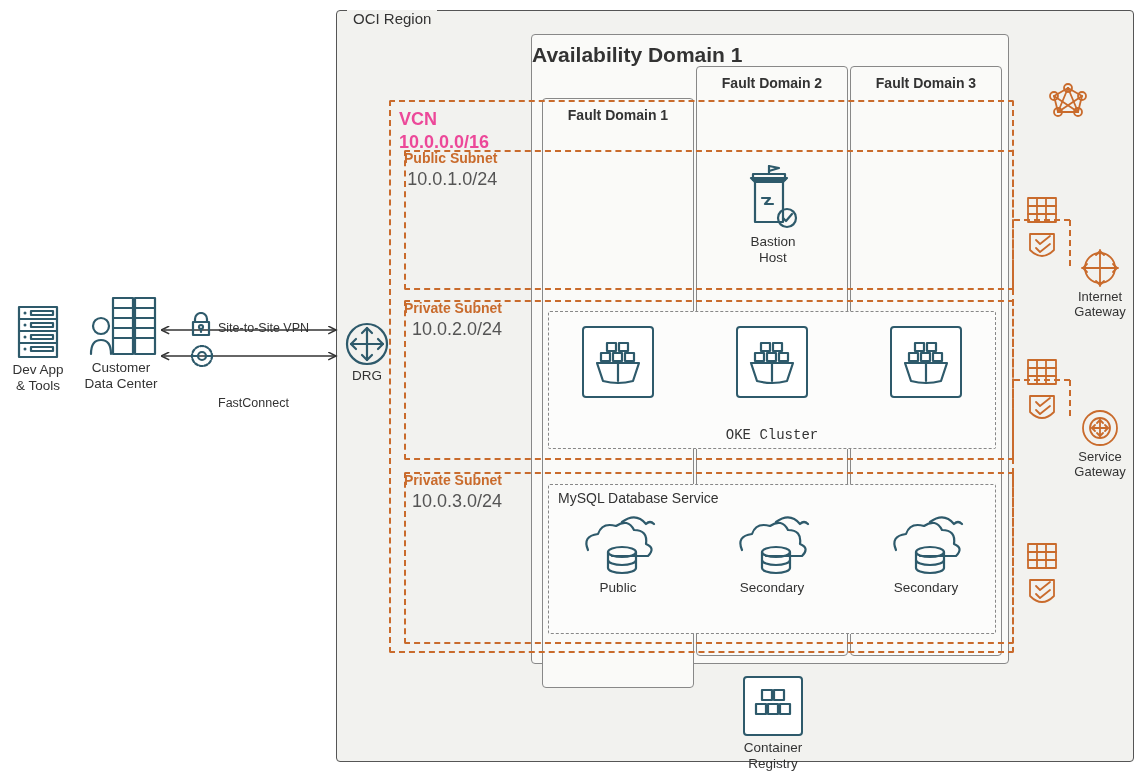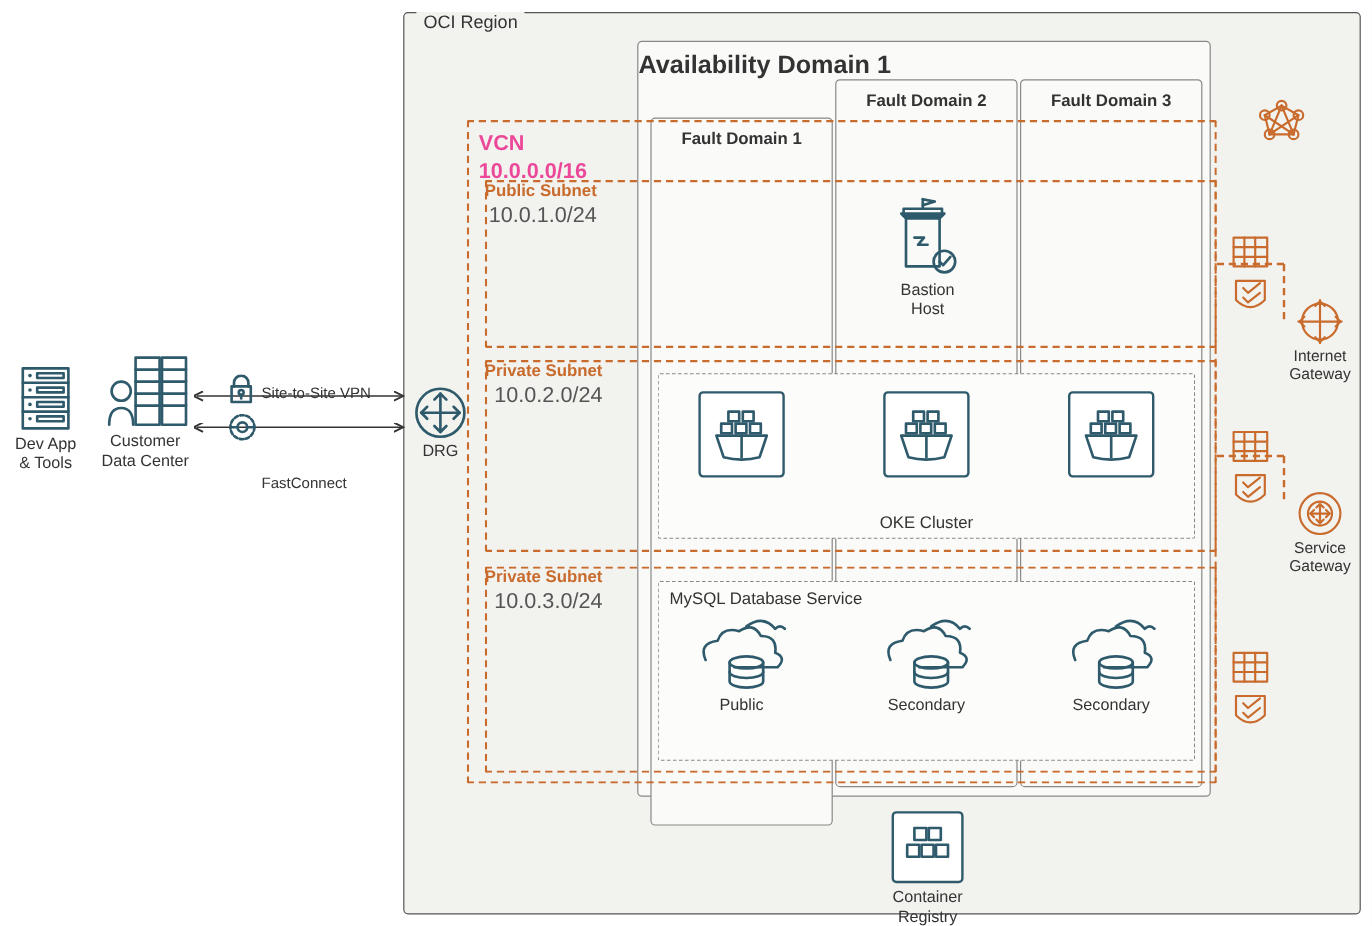--- a/index.html
+++ b/index.html
@@ -91,21 +91,21 @@
     <span class="t2">10.0.2.0/24</span>
   </div>
 
   <div class="box dashed-orange" style="left:404px; top:472px; width:610px; height:172px;"></div>
   <div class="subnet-label" style="left:404px; top:472px;">
     <span class="t1">Private Subnet</span>
     <span class="t2">10.0.3.0/24</span>
   </div>
 
   <div class="box dashed-gray" style="left:548px; top:311px; width:448px; height:138px;"></div>
-  <div class="caption" style="position:absolute; left:548px; top:427px; width:448px; font-size:14px;">OKE Cluster</div>
+  <div class="caption" style="position:absolute; left:548px; top:427px; width:448px; font-size:14px;font-family:Liberation Mono, monospace;">OKE Cluster</div>
 
   <div class="box dashed-gray" style="left:548px; top:484px; width:448px; height:150px;"></div>
   <div style="position:absolute; left:558px; top:490px; font-size:14px; color:#333;">MySQL Database Service</div>
 
   <div class="icon-wrap" style="left:6px; top:304px; width:64px;">
     <div class="icon-plain">
       <svg width="46" height="54" viewBox="0 0 46 54">
         <rect x="4" y="2" width="38" height="50" class="teal-stroke"></rect>
         <line x1="4" y1="14" x2="42" y2="14" class="teal-stroke"></line>
         <line x1="4" y1="26" x2="42" y2="26" class="teal-stroke"></line>

